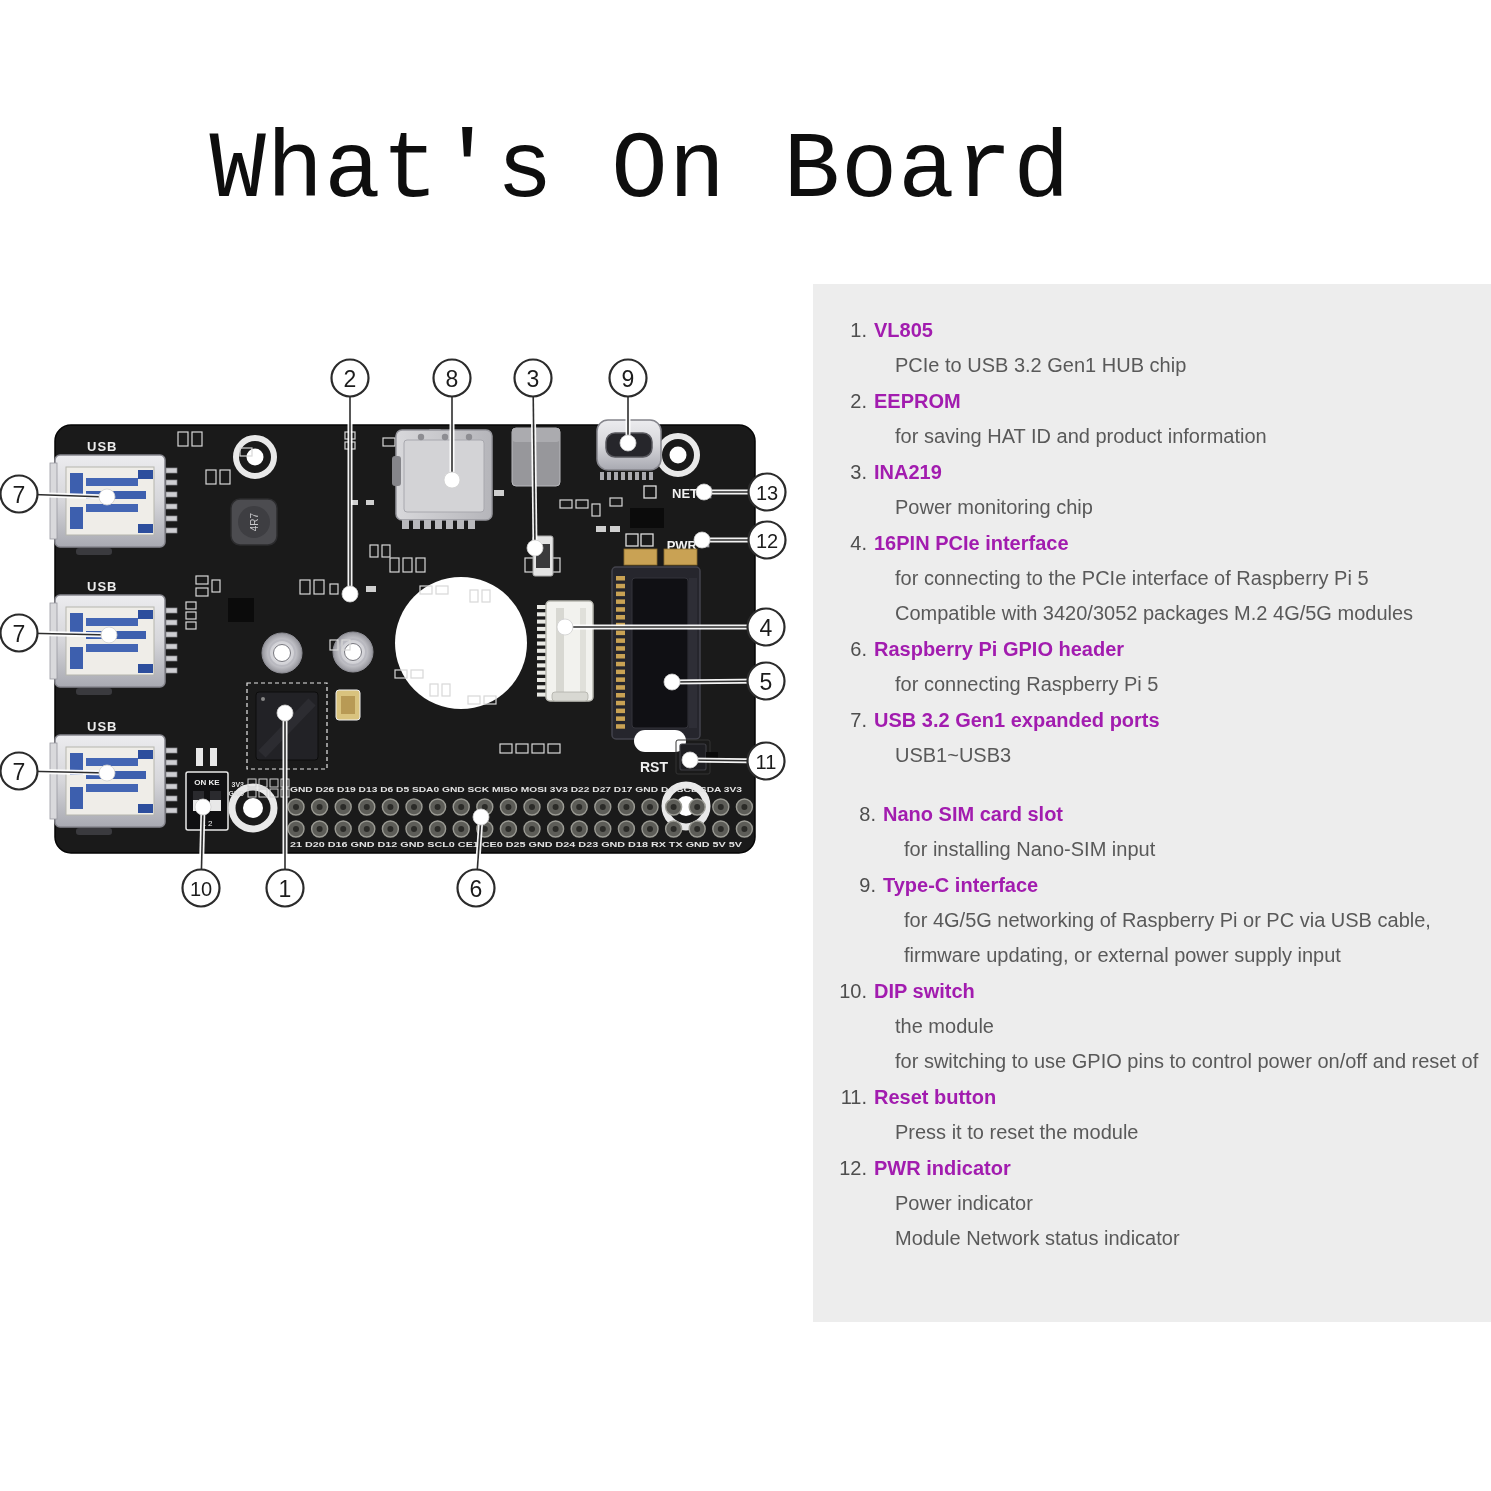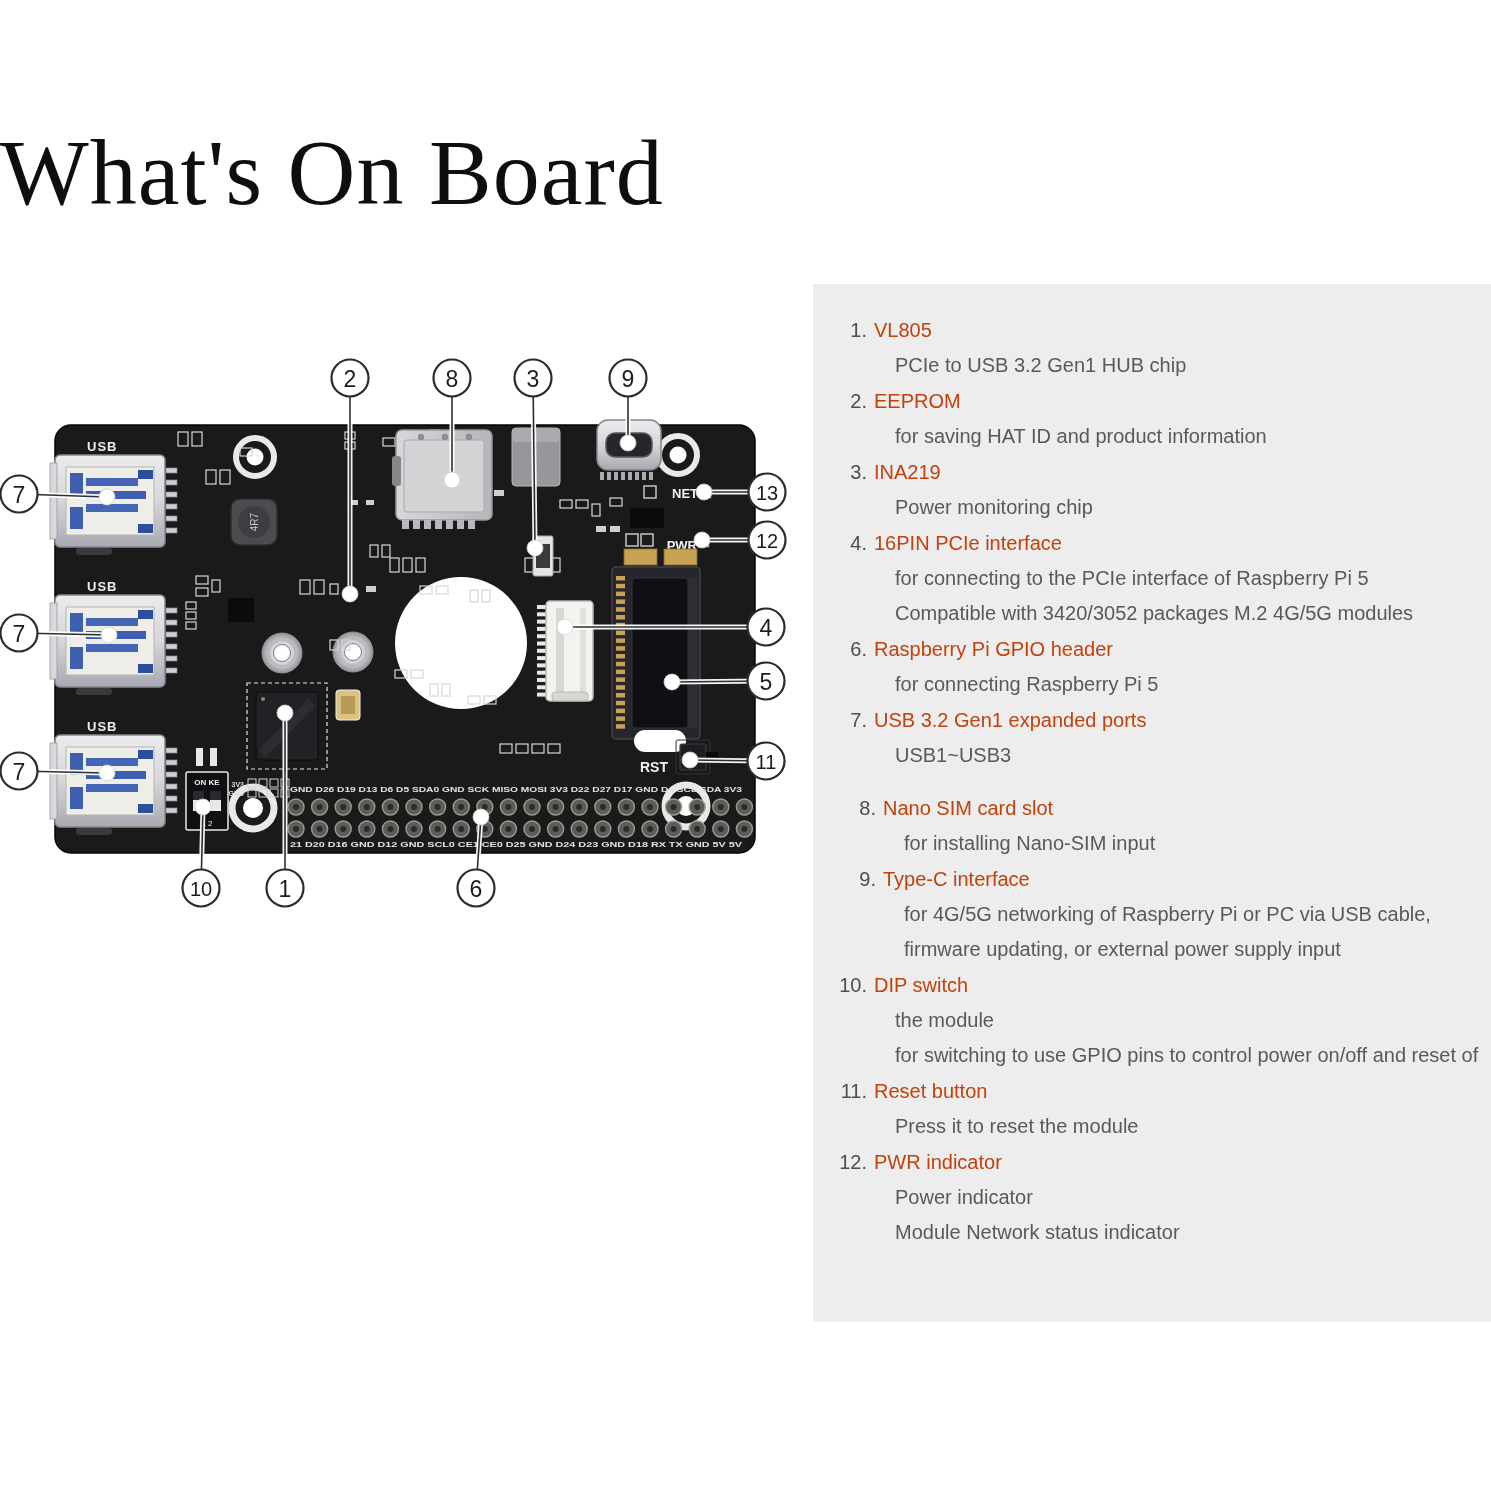--- a/index.html
+++ b/index.html
@@ -4,35 +4,35 @@
 <style>
   :root{
     --panel-bg:#ededed;
     --pcb:#1a1a1a;
     --silk:#e8e8e8;
   }
   html,body{margin:0;padding:0;background:#fff;}
   #page{position:relative;width:1491px;height:1491px;background:#fff;overflow:hidden;
         font-family:"Liberation Sans",sans-serif;}
   
-  #title{position:absolute;left:0;top:118px;width:1280px;margin:0;
-         font-family:Liberation Serif, serif;font-weight:400;
+  #title{position:absolute;left:0;top:118px;width:1280px;margin:0;text-align:center;
+         font-family:Liberation Mono, monospace;font-weight:400;
          font-size:94px;color:#0e0e0e;letter-spacing:1px;}
   
   #board-svg{position:absolute;left:0;top:340px;width:810px;height:600px;}
   
   #legend{position:absolute;left:813px;top:284px;width:678px;height:1038px;
           background:var(--panel-bg);overflow:hidden;box-sizing:border-box;
           padding:28px 8px 0 20px;}
   .item{margin:0;}
-  .item.gap{margin-top:17px;}
+  .item.gap{margin-top:23px;}
   .item.indent{margin-left:9px;}
   .head{line-height:36px;font-size:20px;white-space:nowrap;}
   .num{display:inline-block;width:34px;text-align:right;color:#4e4e4e;}
-  .name{font-weight:normal;color:#c2410c;margin-left:7px;}
+  .name{font-weight:bold;color:#a21caf;margin-left:7px;}
   .desc{padding-left:62px;line-height:35px;font-size:20px;color:#595959;white-space:nowrap;}
 </style>
 </head>
 <body>
 
 <div id="page">
 
   <h1 id="title">What's On Board</h1>
 
   <svg id="board-svg" viewBox="0 0 810 600" xmlns="http://www.w3.org/2000/svg">

